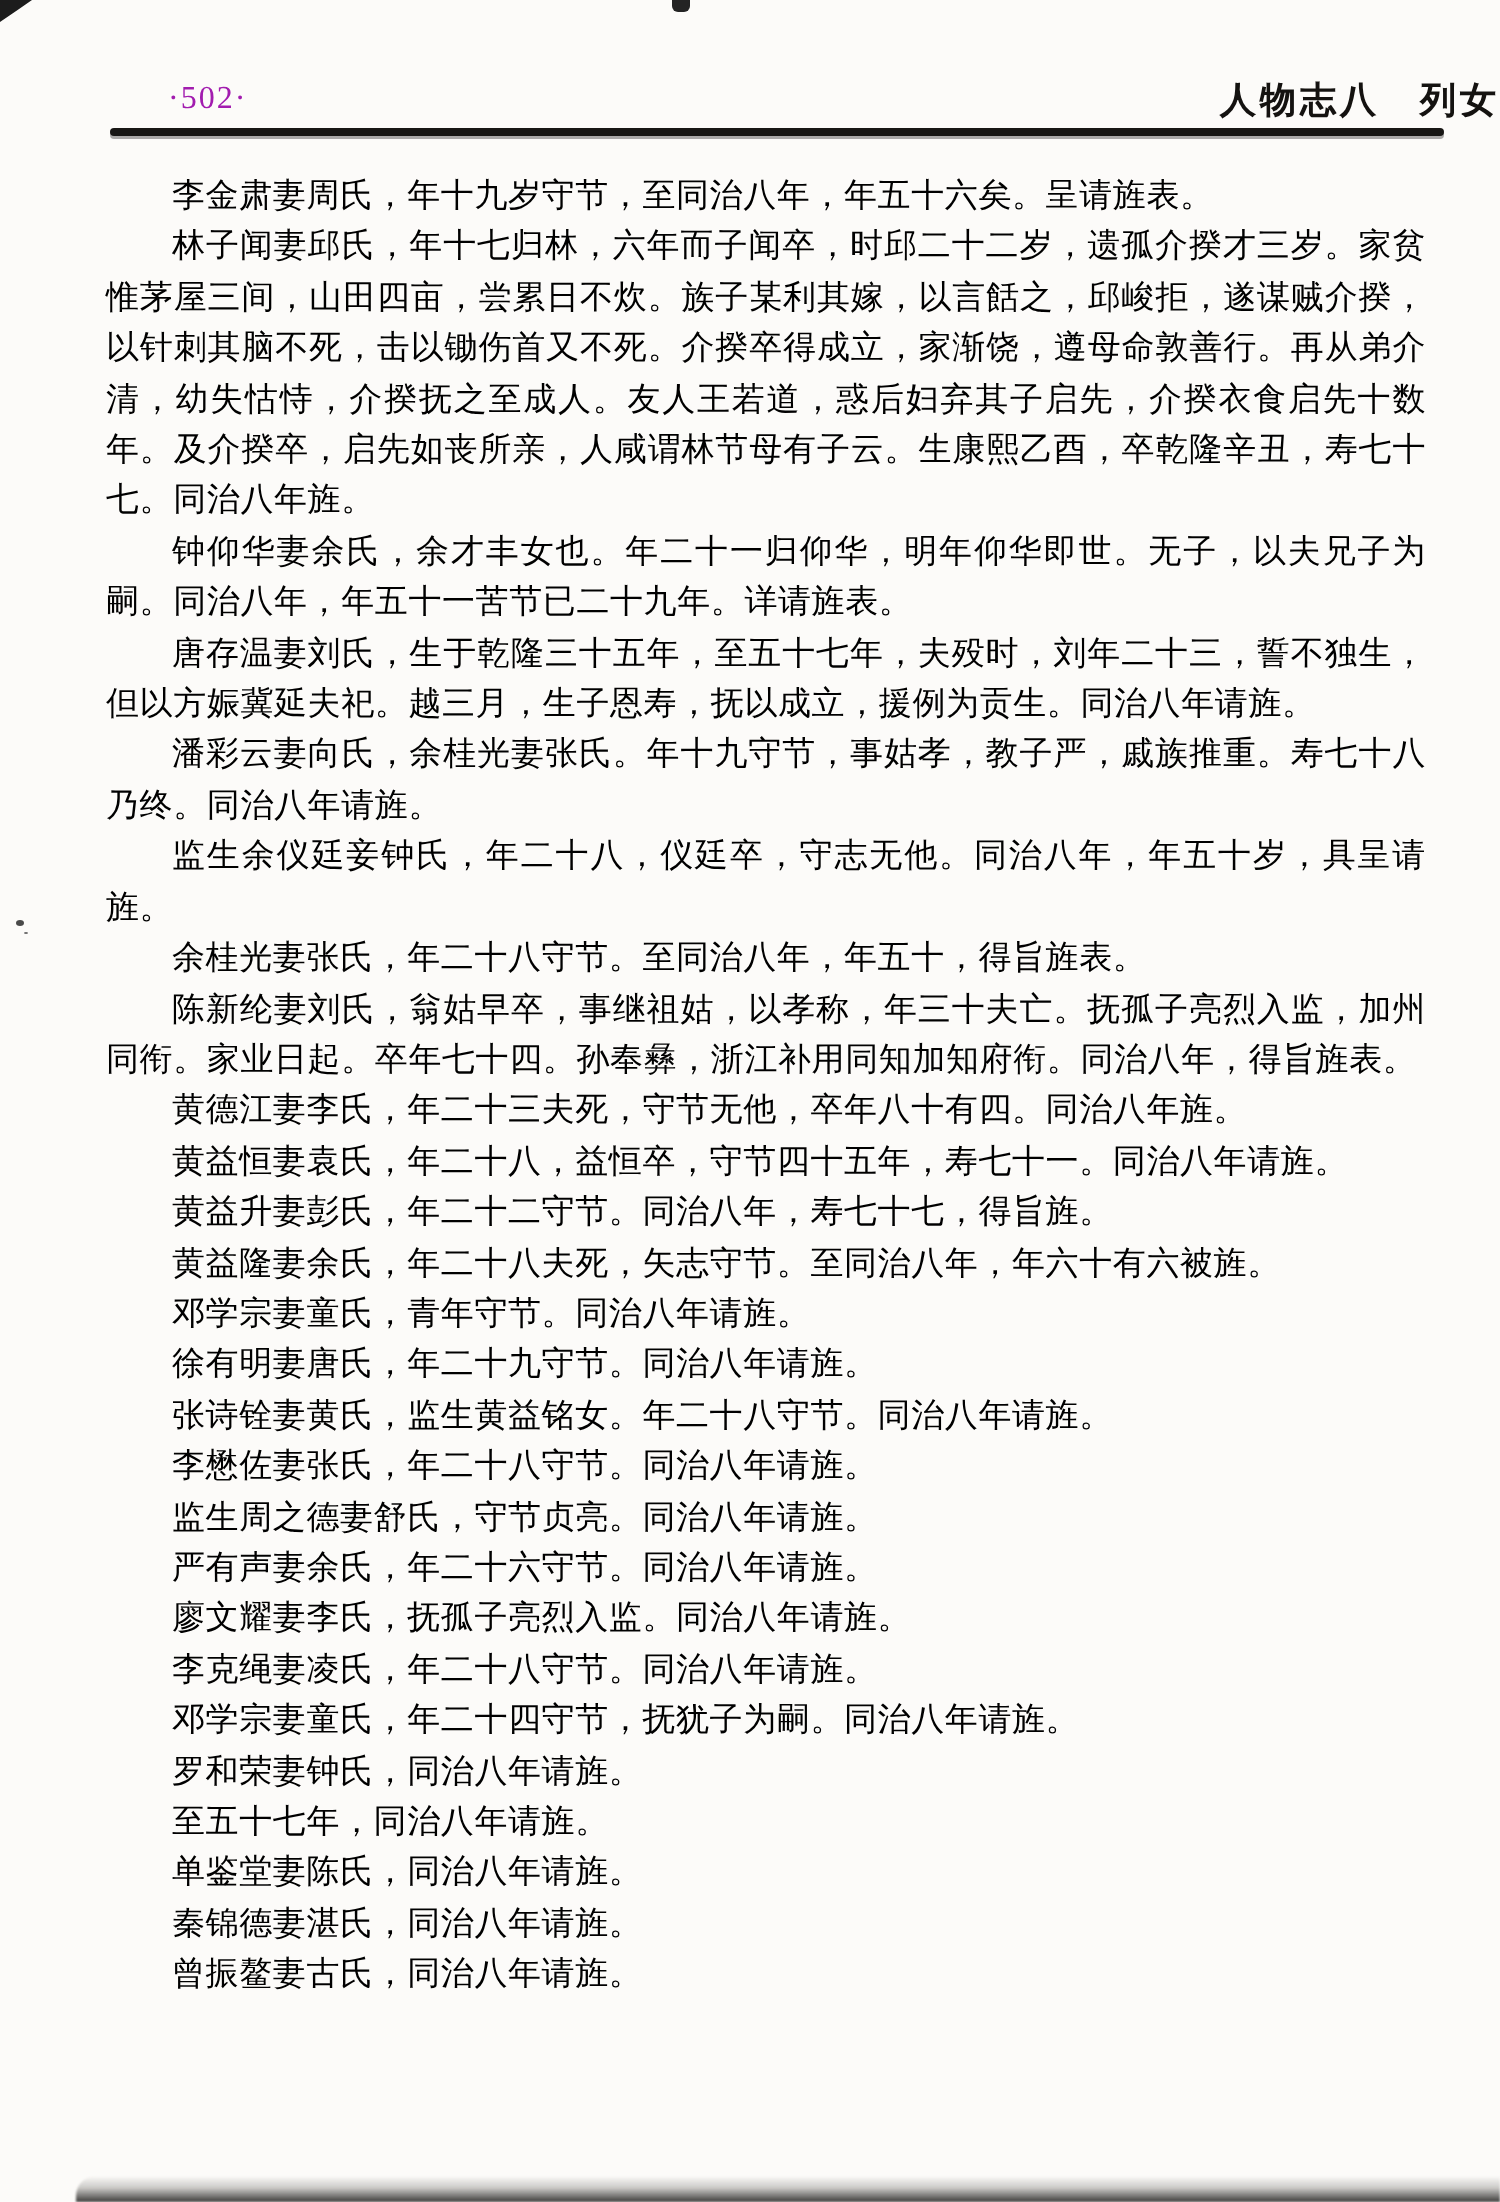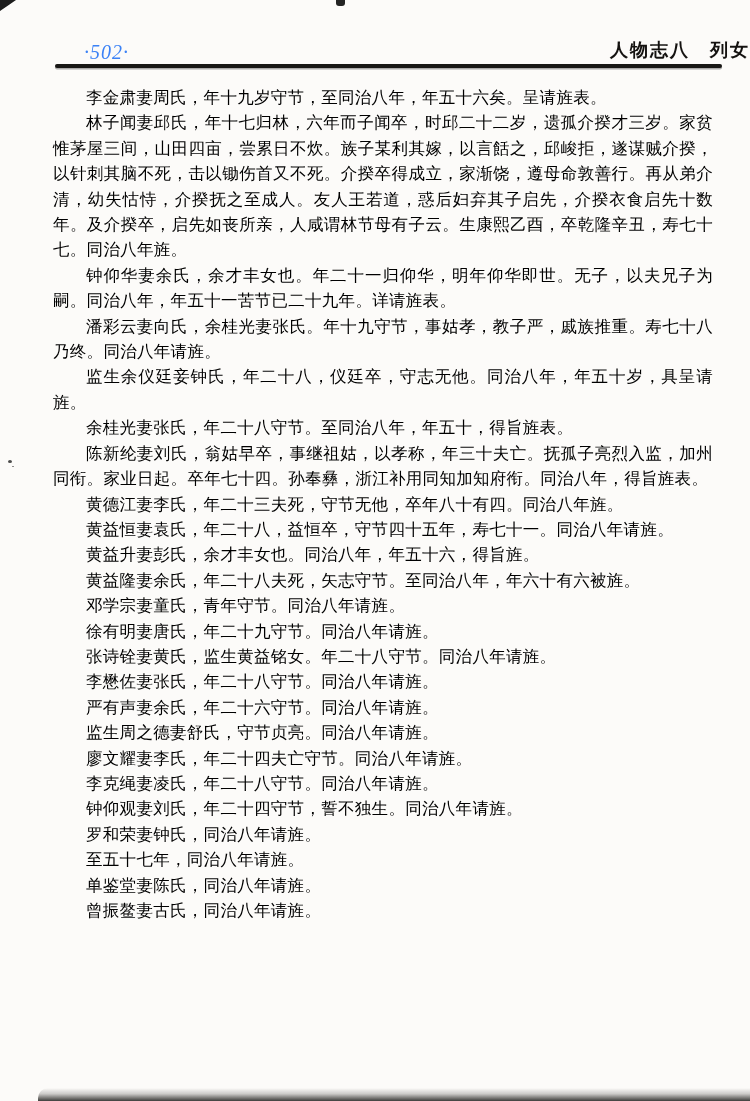--- a/index.html
+++ b/index.html
@@ -49,24 +49,23 @@
   }
   
   .header {
     position: absolute;
     top: 38px; left: 0; right: 0;
     height: 26px;
   }
   .pagenum {
     position: absolute;
     left: 84px; top: 3px;
-    font-size: 20px;
+    font-size: 16px;
     letter-spacing: 1px;
-    color: #3b82f6;
-    font-style: italic;
+    color: #a21caf;
   }
   .header-title {
     position: absolute;
     left: 0; right: 0;
     text-align: right;
     top: 0;
     font-size: 18px;
     font-weight: bold;
     letter-spacing: 2px;
     color: #141210;
@@ -108,38 +107,40 @@
   <div class="header">
     <span class="pagenum">·502·</span>
     <span class="header-title">人物志八　列女</span>
   </div>
   <div class="header-rule"></div>
 
   <div class="body-text">
     <p>李金肃妻周氏，年十九岁守节，至同治八年，年五十六矣。呈请旌表。</p>
     <p>林子闻妻邱氏，年十七归林，六年而子闻卒，时邱二十二岁，遗孤介揆才三岁。家贫惟茅屋三间，山田四亩，尝累日不炊。族子某利其嫁，以言餂之，邱峻拒，遂谋贼介揆，以针刺其脑不死，击以锄伤首又不死。介揆卒得成立，家渐饶，遵母命敦善行。再从弟介清，幼失怙恃，介揆抚之至成人。友人王若道，惑后妇弃其子启先，介揆衣食启先十数年。及介揆卒，启先如丧所亲，人咸谓林节母有子云。生康熙乙酉，卒乾隆辛丑，寿七十七。同治八年旌。</p>
     <p>钟仰华妻余氏，余才丰女也。年二十一归仰华，明年仰华即世。无子，以夫兄子为嗣。同治八年，年五十一苦节已二十九年。详请旌表。</p>
+    <p>唐存温妻刘氏，生于乾隆三十五年，至五十七年，夫殁时，刘年二十三，誓不独生，但以方娠冀延夫祀。越三月，生子恩寿，抚以成立，援例为贡生。同治八年请旌。</p>
     <p>潘彩云妻向氏，余桂光妻张氏。年十九守节，事姑孝，教子严，戚族推重。寿七十八乃终。同治八年请旌。</p>
     <p>监生余仪廷妾钟氏，年二十八，仪廷卒，守志无他。同治八年，年五十岁，具呈请旌。</p>
     <p>余桂光妻张氏，年二十八守节。至同治八年，年五十，得旨旌表。</p>
     <p>陈新纶妻刘氏，翁姑早卒，事继祖姑，以孝称，年三十夫亡。抚孤子亮烈入监，加州同衔。家业日起。卒年七十四。孙奉彝，浙江补用同知加知府衔。同治八年，得旨旌表。</p>
     <p>黄德江妻李氏，年二十三夫死，守节无他，卒年八十有四。同治八年旌。</p>
     <p>黄益恒妻袁氏，年二十八，益恒卒，守节四十五年，寿七十一。同治八年请旌。</p>
-    <p>黄益升妻彭氏，余才丰女也。同治八年，年五十六，得旨旌。</p>
+    <p>黄益升妻彭氏，年二十二守节。同治八年，寿七十七，得旨旌。</p>
     <p>黄益隆妻余氏，年二十八夫死，矢志守节。至同治八年，年六十有六被旌。</p>
     <p>邓学宗妻童氏，青年守节。同治八年请旌。</p>
     <p>徐有明妻唐氏，年二十九守节。同治八年请旌。</p>
     <p>张诗铨妻黄氏，监生黄益铭女。年二十八守节。同治八年请旌。</p>
     <p>李懋佐妻张氏，年二十八守节。同治八年请旌。</p>
+    <p>监生周之德妻舒氏，守节贞亮。同治八年请旌。</p>
     <p>严有声妻余氏，年二十六守节。同治八年请旌。</p>
-    <p>监生周之德妻舒氏，守节贞亮。同治八年请旌。</p>
-    <p>廖文耀妻李氏，年二十四夫亡守节。同治八年请旌。</p>
+    <p>廖文耀妻李氏，抚孤子亮烈入监。同治八年请旌。</p>
     <p>李克绳妻凌氏，年二十八守节。同治八年请旌。</p>
-    <p>钟仰观妻刘氏，年二十四守节，誓不独生。同治八年请旌。</p>
+    <p>邓学宗妻童氏，年二十四守节，抚犹子为嗣。同治八年请旌。</p>
     <p>罗和荣妻钟氏，同治八年请旌。</p>
     <p>至五十七年，同治八年请旌。</p>
     <p>单鉴堂妻陈氏，同治八年请旌。</p>
+    <p>秦锦德妻湛氏，同治八年请旌。</p>
     <p>曾振鳌妻古氏，同治八年请旌。</p>
 
   </div>
 
   <div class="artifact-bottom"></div>
 </div>
 
 </body></html>

